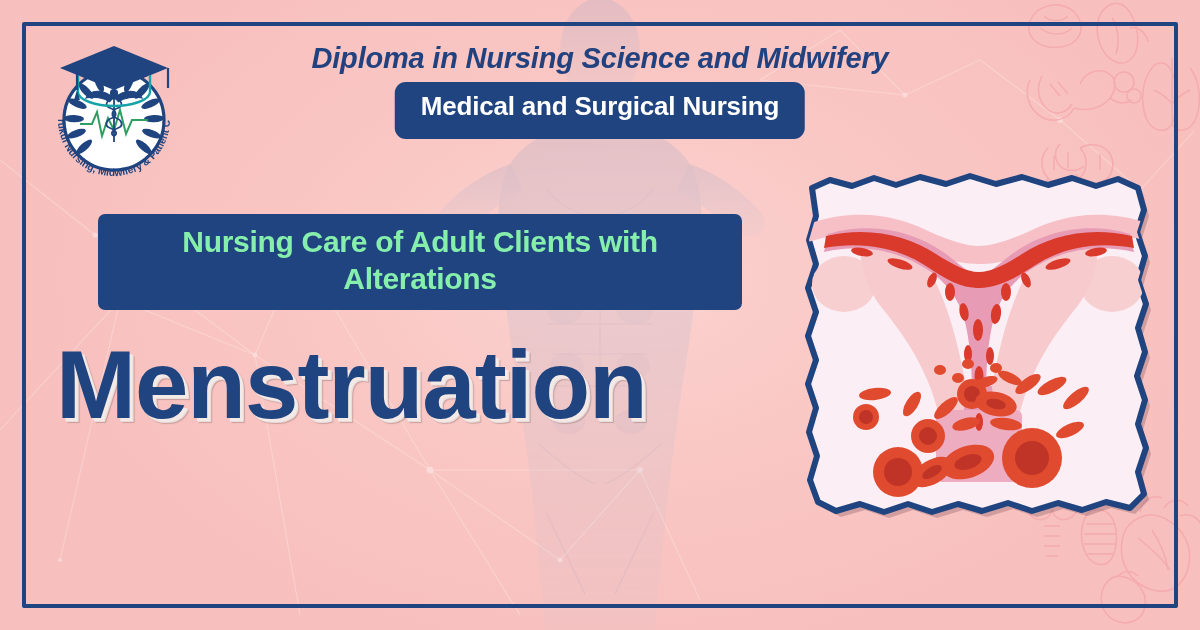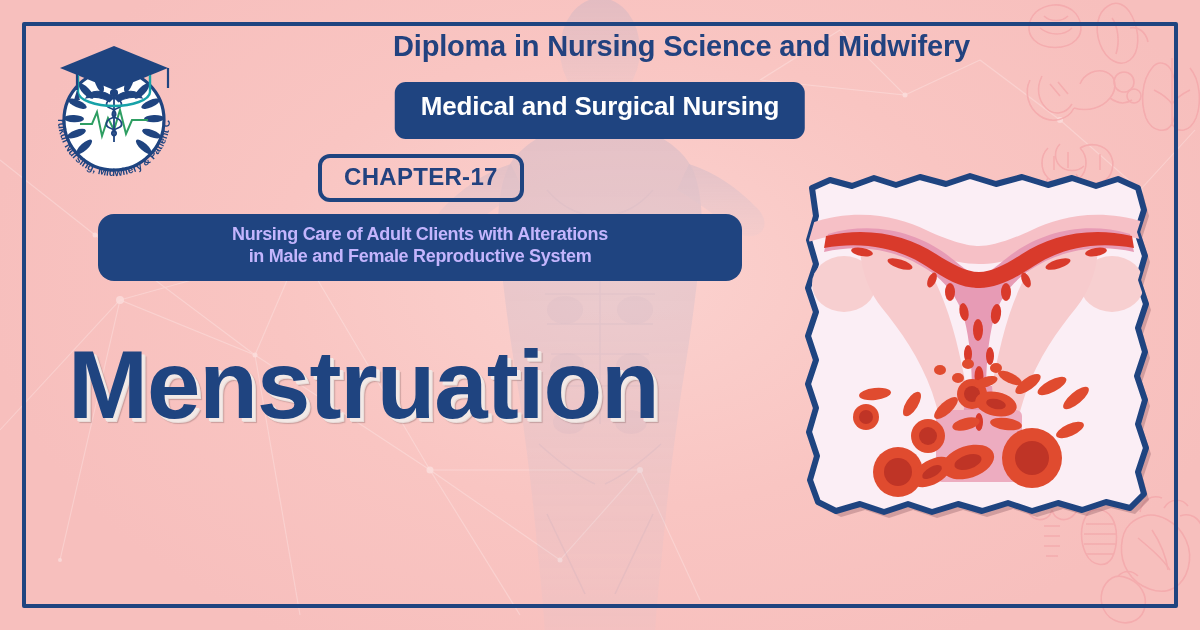--- a/index.html
+++ b/index.html
@@ -32,47 +32,47 @@
   .frame{
     position:absolute;left:22px;top:22px;right:22px;bottom:22px;
     border:4px solid #1f4480;border-radius:2px;pointer-events:none;
   }
 
   
   .logo{position:absolute;left:44px;top:38px;width:140px;height:148px;}
 
   
   .diploma{
-    position:absolute;left:230px;top:30px;width:740px;
-    text-align:right;
+    position:absolute;left:230px;top:42px;width:740px;
+    text-align:center;
     font-size:29px;font-weight:bold;letter-spacing:-.2px;
-    color:#22427f;white-space:nowrap;
+    color:#22427f;white-space:nowrap;font-style:italic;
   }
   .course-pill{
     position:absolute;left:50%;transform:translateX(-50%);top:82px;
     background:#1f4480;color:#ffffff;border-radius:11px;
     padding:9px 26px 17px;
     font-size:26px;font-weight:bold;letter-spacing:-.2px;white-space:nowrap;
   }
   .chapter-pill{
     position:absolute;left:318px;top:154px;
     border:4px solid #1f4480;border-radius:12px;background:transparent;
     padding:5px 22px 7px;
     font-size:24px;font-weight:bold;color:#22427f;letter-spacing:.3px;white-space:nowrap;
   }
   .subtitle-banner{
     position:absolute;left:98px;top:214px;width:644px;
-    background:#1f4480;border-radius:16px;
+    background:#1f4480;border-radius:7px;
     padding:10px 14px 13px;box-sizing:border-box;
-    text-align:center;color:#c4b5fd;
-    font-size:18px;font-weight:bold;line-height:1.22;letter-spacing:-.3px;
+    text-align:center;color:#86efac;
+    font-size:30px;font-weight:bold;line-height:1.22;letter-spacing:-.3px;
   }
   .subtitle-banner .l2{display:block;}
   .main-title{
-    position:absolute;left:68px;top:330px;
+    position:absolute;left:56px;top:330px;
     font-size:96px;font-weight:bold;letter-spacing:-1px;
     color:#1f4480;
     text-shadow:
        3px 3px 0 #f3e9e6,
        4px 4px 0 #e9dcd9,
        5px 5px 1px rgba(120,90,90,.35);
     white-space:nowrap;
   }
   .site-url{
     position:absolute;right:48px;bottom:38px;
@@ -295,25 +295,23 @@
 
     <text font-family="'Liberation Sans', sans-serif" font-size="10.2" font-weight="bold" fill="#1f4480">
       <textPath href="#arcpath" startOffset="50%" text-anchor="middle">Gurukul Nursing, Midwifery &amp; Patient Care</textPath>
     </text>
   </svg>
 
   <div class="diploma">Diploma in Nursing Science and Midwifery</div>
 
   <div class="course-pill">Medical and Surgical Nursing</div>
 
-  <div class="chapter-pill">CHAPTER-17</div>
 
   <div class="subtitle-banner">
     <span class="l1">Nursing Care of Adult Clients with Alterations</span>
-    <span class="l2">in Male and Female Reproductive System</span>
   </div>
 
   <div class="main-title">Menstruation</div>
 
 
   <svg class="illus" viewBox="0 0 358 350">
     <defs>
       <clipPath id="paperclip">
         <path d="M12 16 L30 8 L52 14 L74 6 L96 13 L120 5 L146 12 L170 4 L196 12 L222 5
                  L248 13 L272 6 L296 14 L318 7 L338 16

